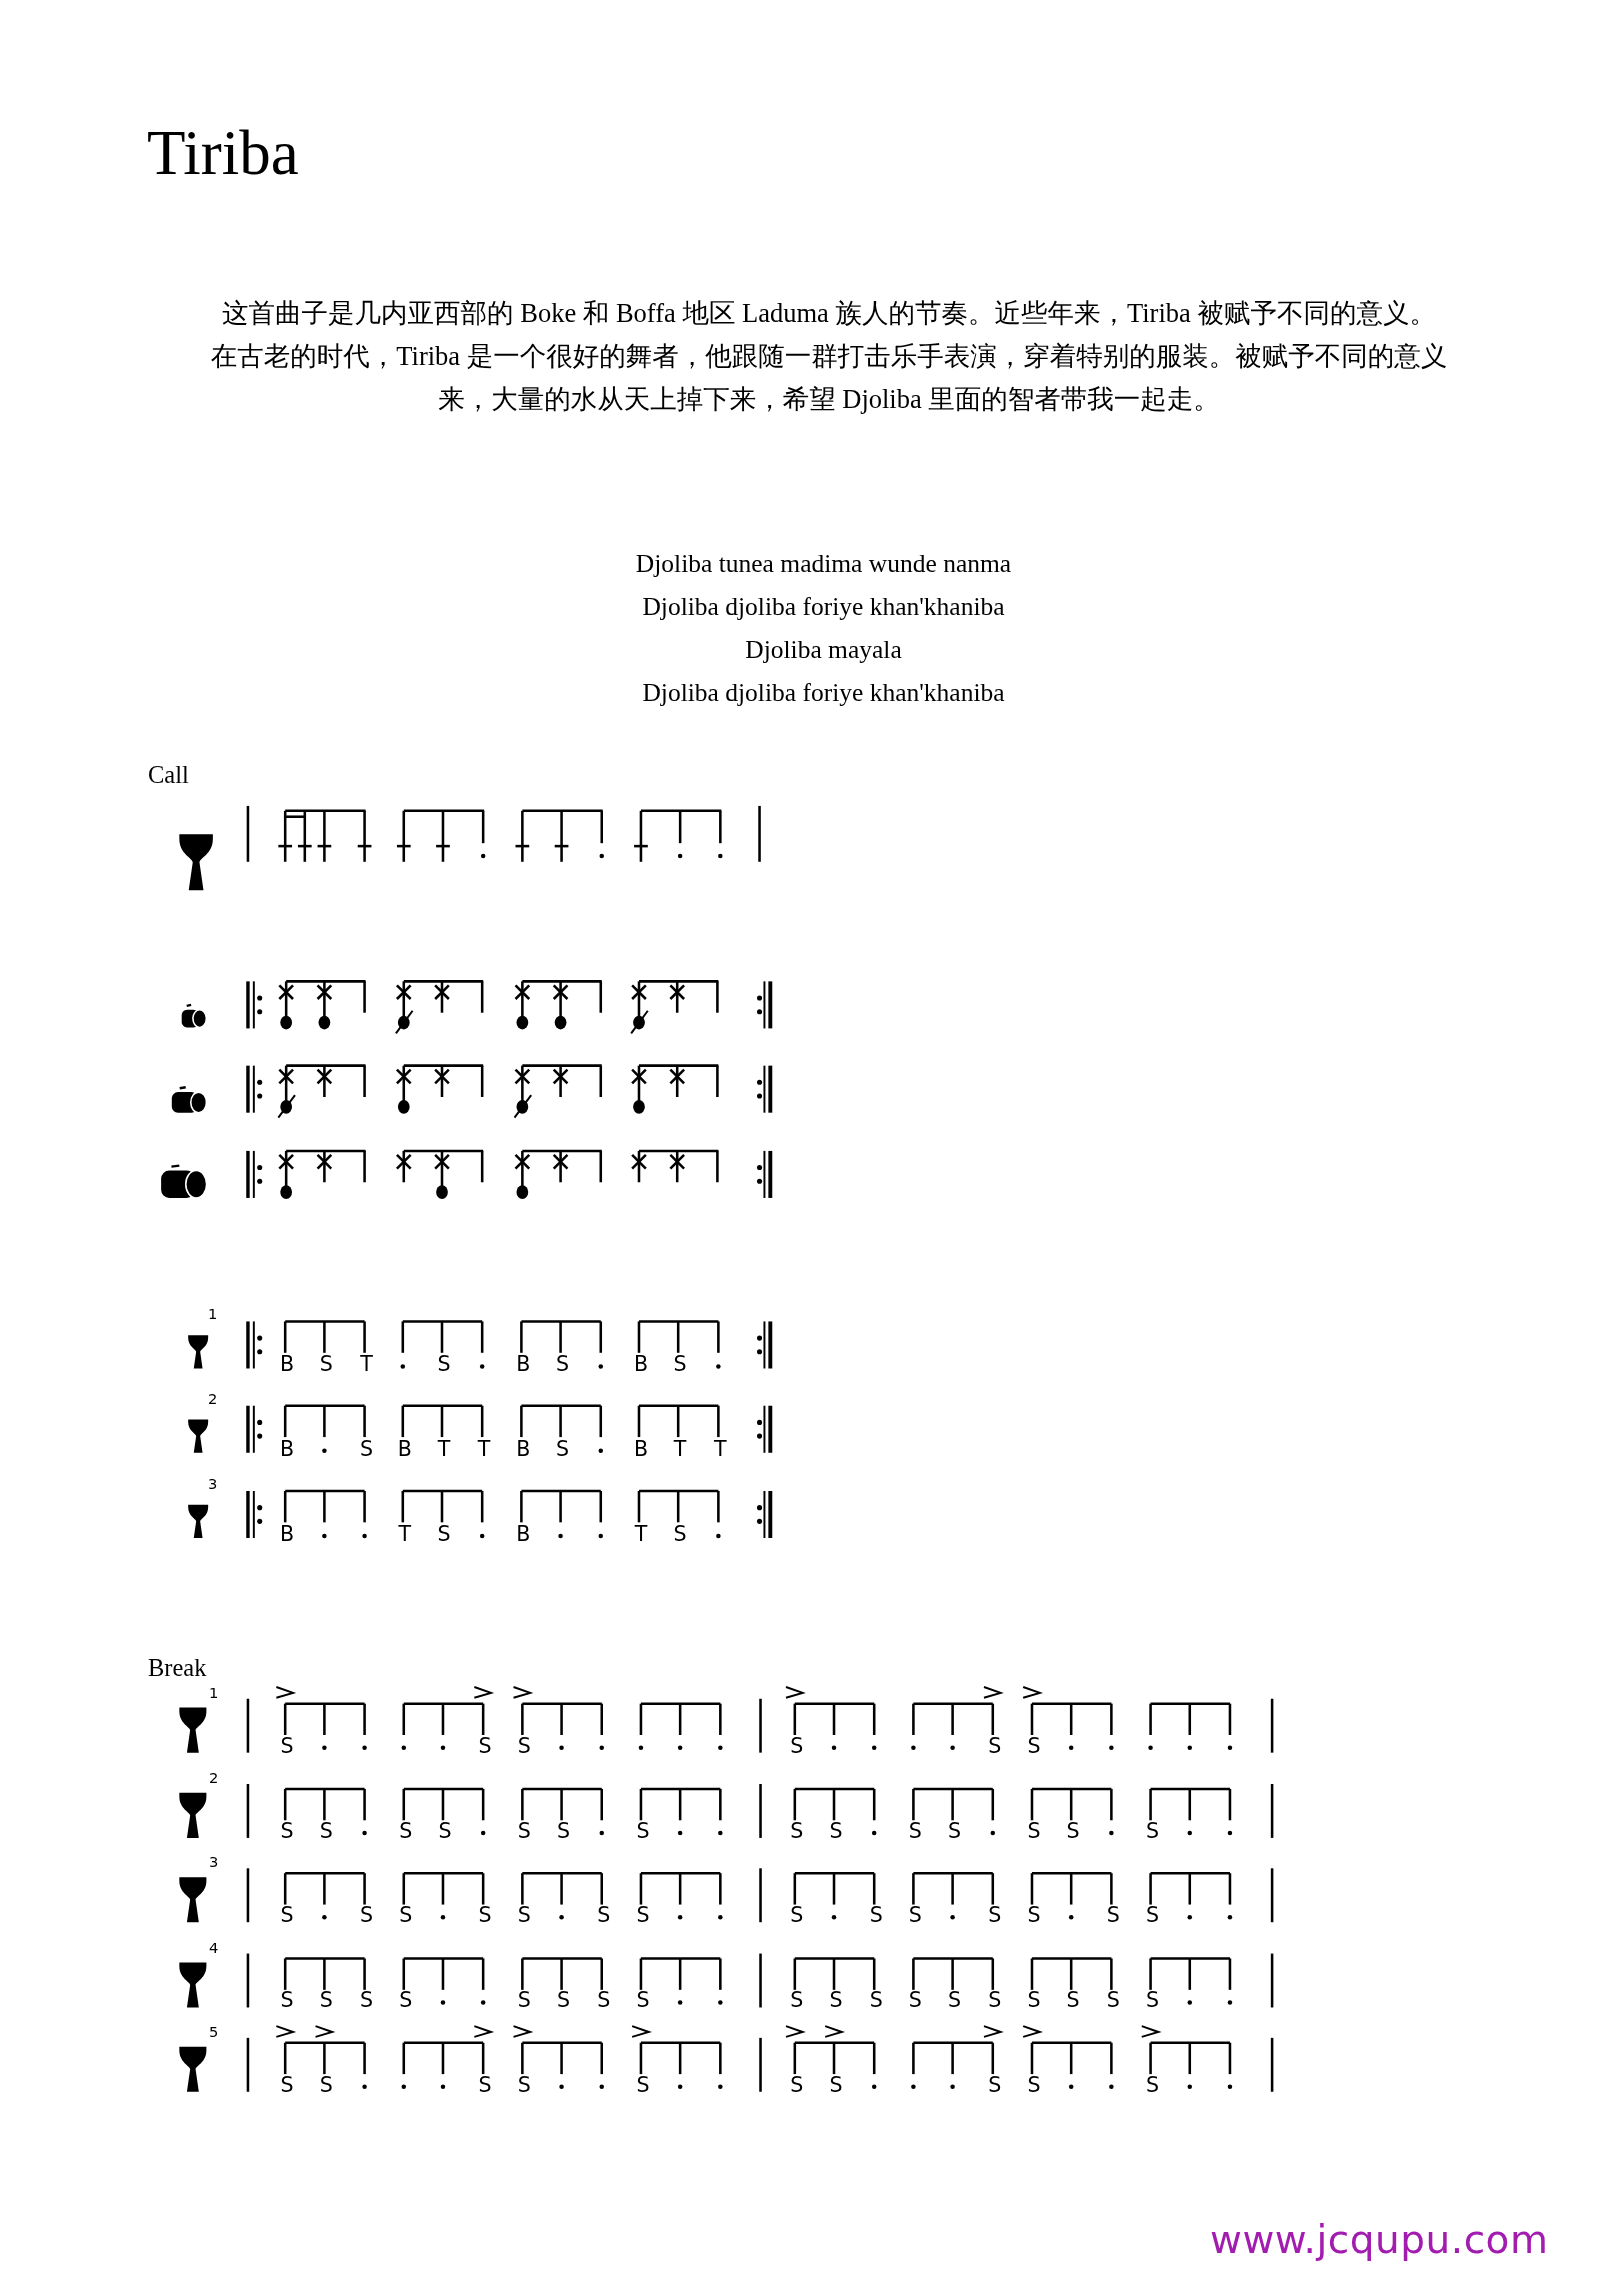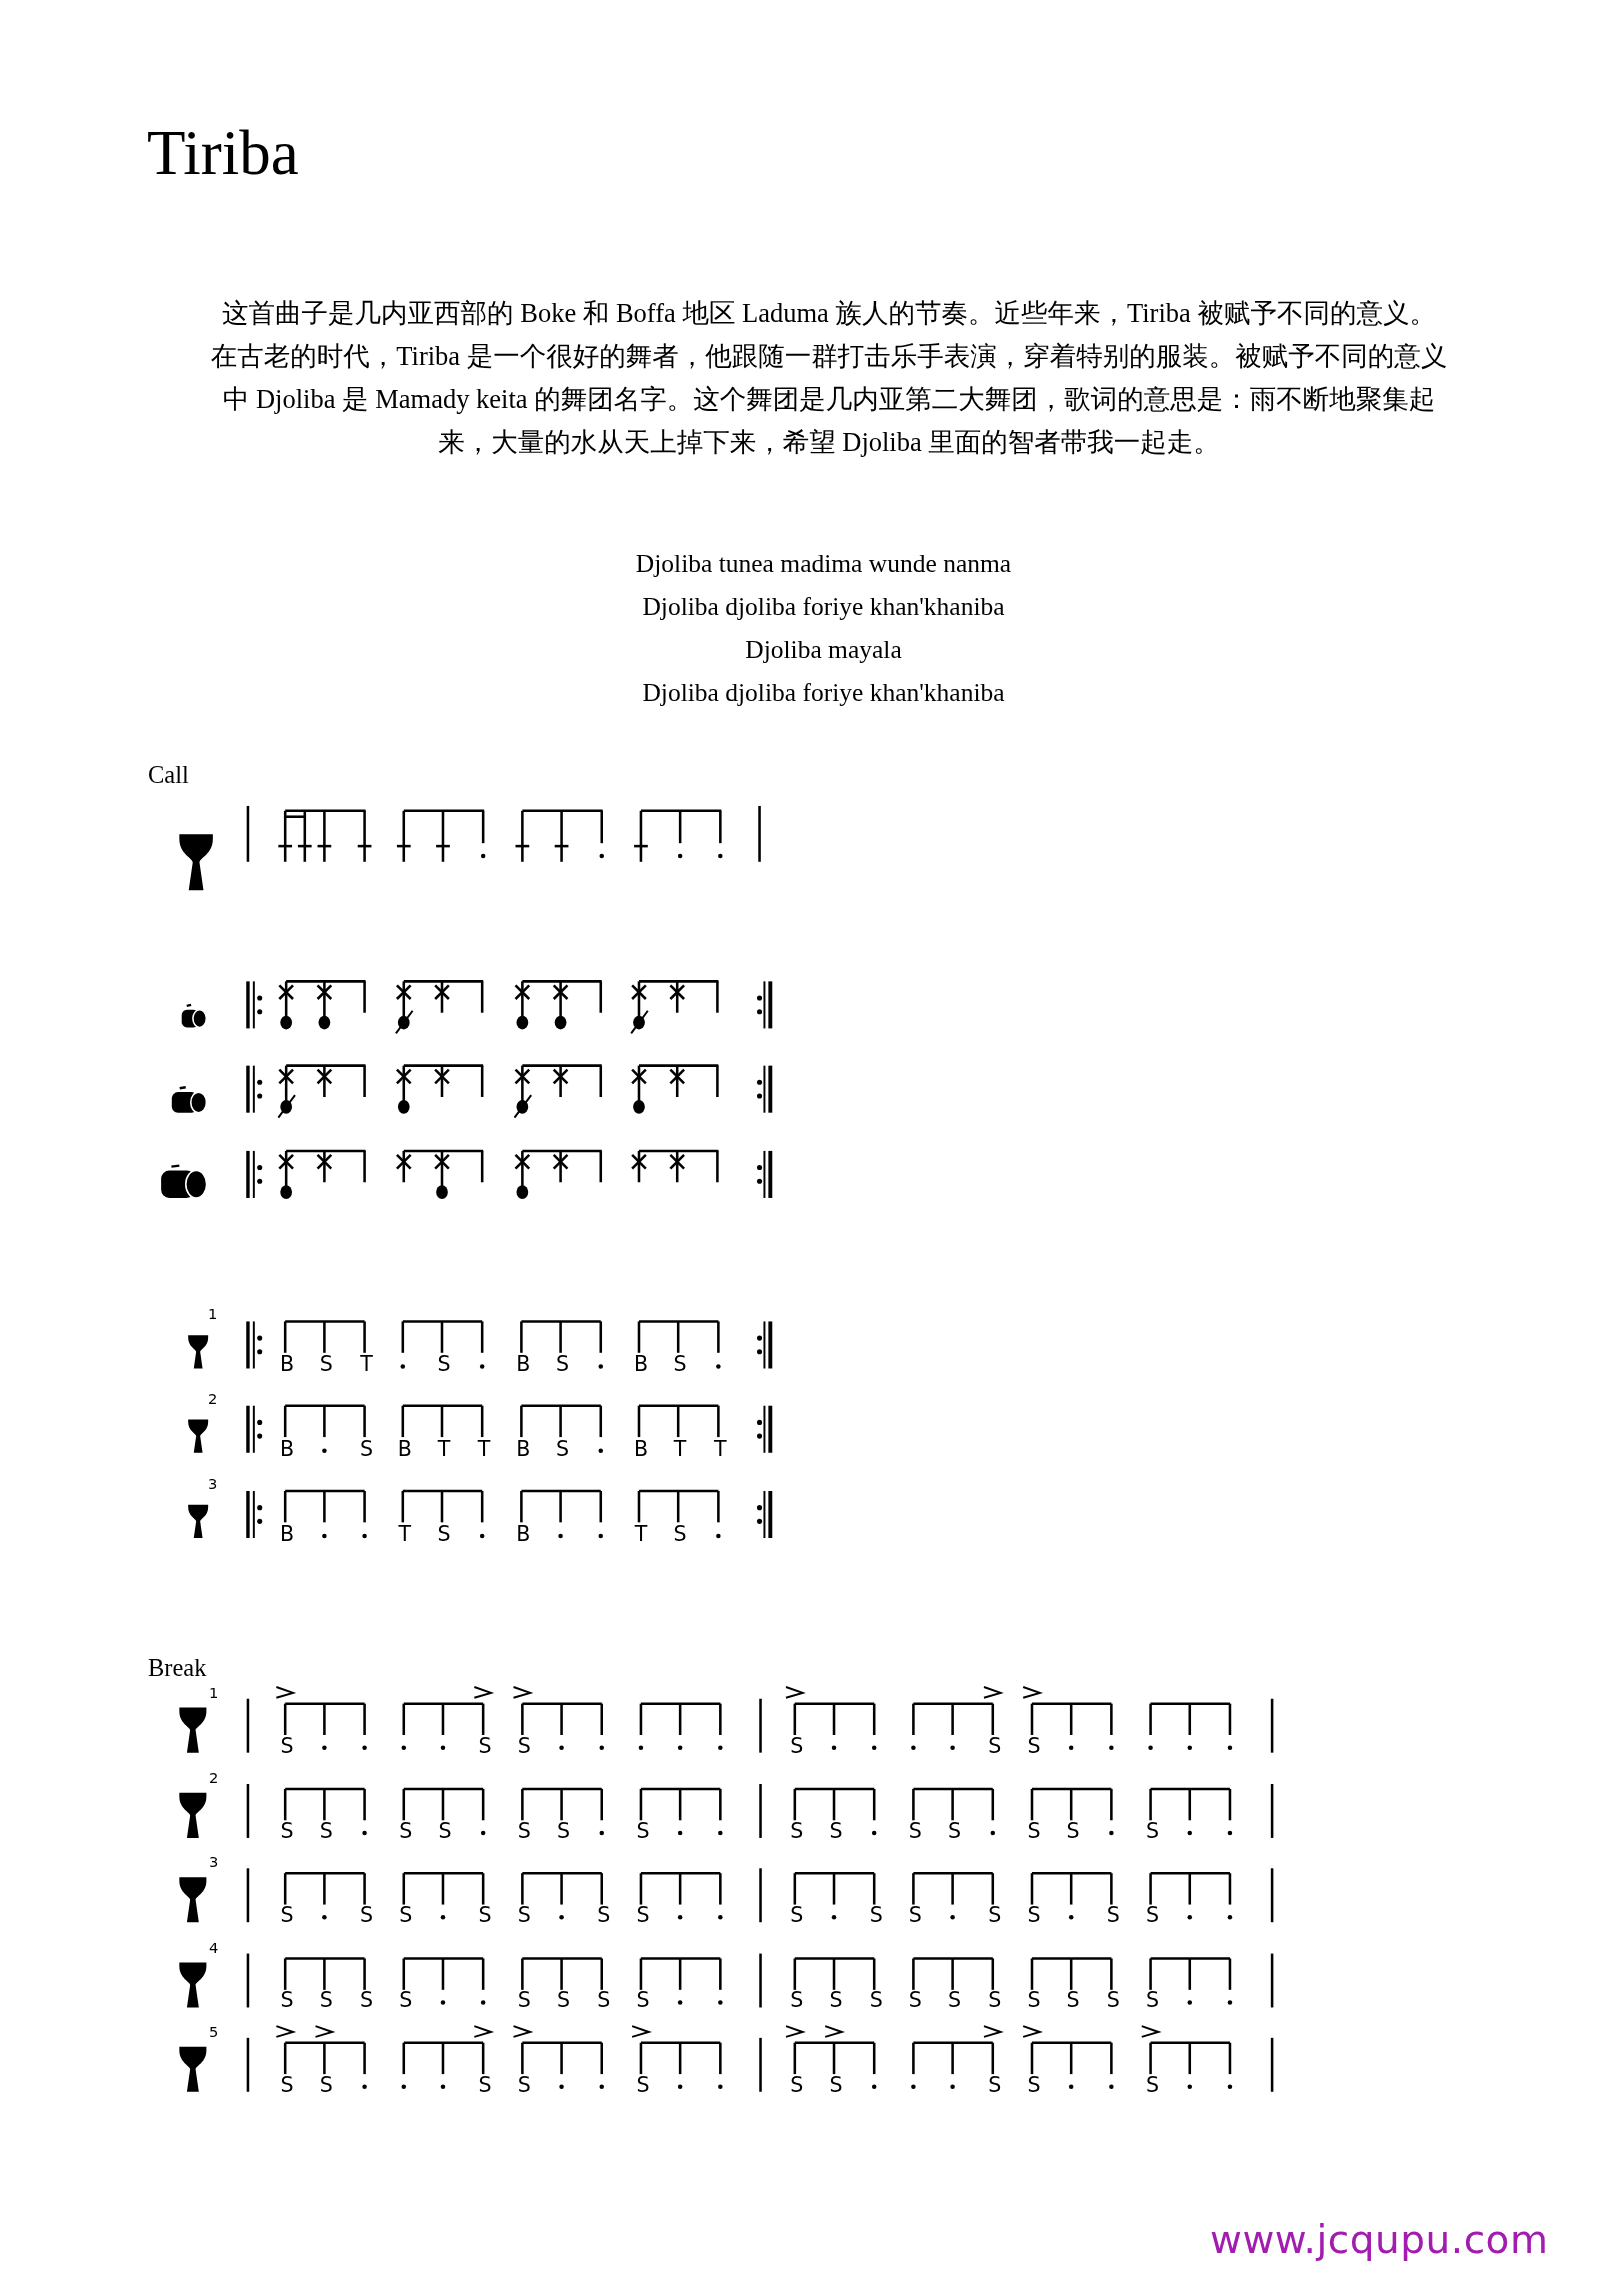--- a/index.html
+++ b/index.html
@@ -15,21 +15,20 @@
   #watermark-sub { position:absolute; left:1436px; top:2269px; font-family:"DejaVu Sans", sans-serif; font-size:10px; color:#c9c9c9;margin-top:32px; }
 </style>
 </head>
 <body>
 
 <h1 id="title" class="serif">Tiriba</h1>
 
 <div id="intro" class="serif">
   <div>这首曲子是几内亚西部的 Boke 和 Boffa 地区 Laduma 族人的节奏。近些年来，Tiriba 被赋予不同的意义。</div>
   <div>在古老的时代，Tiriba 是一个很好的舞者，他跟随一群打击乐手表演，穿着特别的服装。被赋予不同的意义</div>
-  <div>中 Djoliba 是 Mamady keita 的舞团名字。这个舞团是几内亚第二大舞团，歌词的意思是：雨不断地聚集起</div>
   <div>来，大量的水从天上掉下来，希望 Djoliba 里面的智者带我一起走。</div>
 </div>
 
 <div id="lyrics" class="serif">
   <div>Djoliba tunea madima wunde nanma</div>
   <div>Djoliba djoliba foriye khan'khaniba</div>
   <div>Djoliba mayala</div>
   <div>Djoliba djoliba foriye khan'khaniba</div>
 </div>
 

